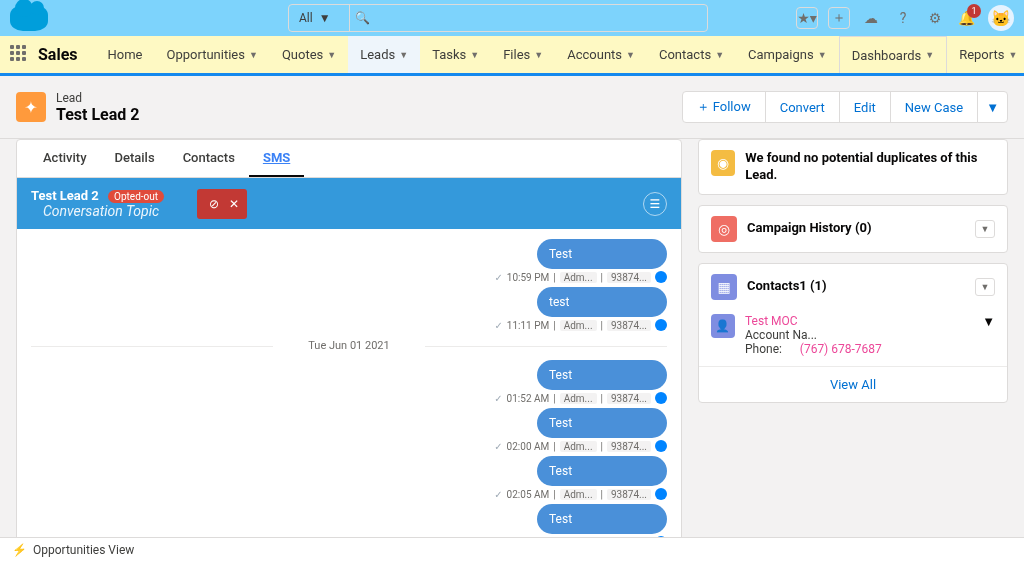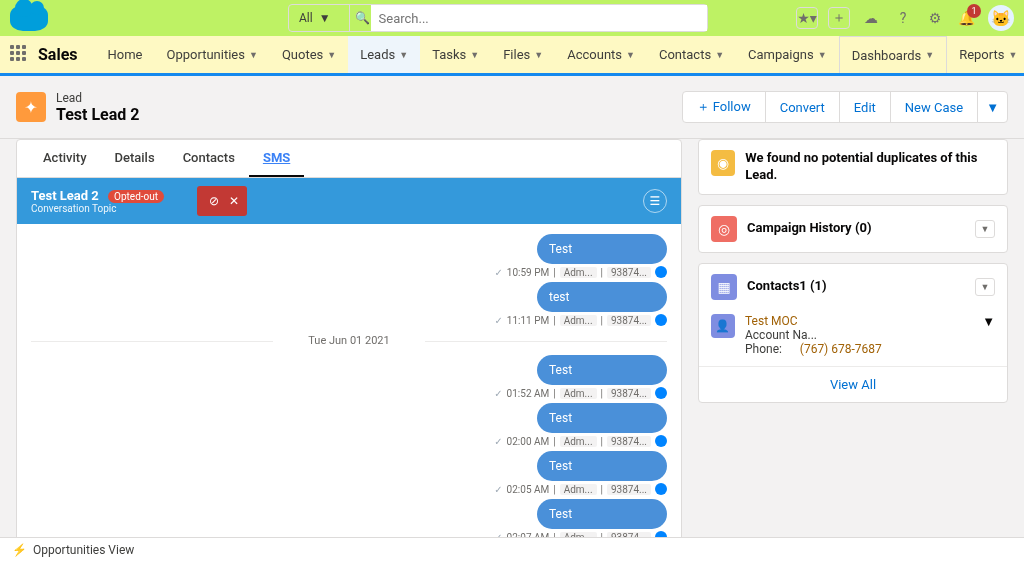--- a/index.html
+++ b/index.html
@@ -1,19 +1,19 @@
 <!DOCTYPE html>
 <html><head>
 <meta charset="utf-8">
 <style>
 * { margin:0; padding:0; box-sizing:border-box; font-family:-apple-system,BlinkMacSystemFont,"Segoe UI",Roboto,sans-serif; }
 body { background:#f3f2f2; font-size:13px; color:#080707; width:1024px; height:561px; overflow:hidden; position:relative; }
 
 
-.hdr { height:36px; background:#bef264; display:flex; align-items:center; padding:0 10px; }
+.hdr { height:36px; background:#7dd3fc; display:flex; align-items:center; padding:0 10px; }
 .cloud { width:38px; height:26px; background:#009edb; border-radius:13px 13px 13px 13px / 10px 10px 10px 10px; position:relative; margin-right:240px;}
 .cloud:before{content:"";position:absolute;width:18px;height:18px;background:#009edb;border-radius:50%;top:-6px;left:5px;}
 .cloud:after{content:"";position:absolute;width:14px;height:14px;background:#009edb;border-radius:50%;top:-4px;left:20px;}
 .search-wrap{display:flex;align-items:center;border:1px solid #dddbda;border-radius:4px;height:28px;width:420px;}
 .search-sel{border:none;border-right:1px solid #dddbda;padding:0 18px 0 10px;height:26px;font-size:12px;color:#3e3e3c;position:relative;display:flex;align-items:center;gap:6px;}
 .search-input{border:none;flex:1;height:26px;padding:0 8px;outline:none;font-size:13px;}
 .sicon{color:#706e6b;font-size:12px;margin-left:6px;}
 .hdr-r{margin-left:auto;display:flex;align-items:center;gap:10px;}
 .ic{width:22px;height:22px;display:flex;align-items:center;justify-content:center;color:#706e6b;border:1px solid transparent;border-radius:4px;font-size:14px;}
 .ic.box{border-color:#dddbda;}
@@ -46,21 +46,21 @@
 
 .body{display:flex;padding:0 16px;gap:16px;height:calc(100% - 76px - 40px - 24px);}
 .left{flex:1;background:#fff;border:1px solid #dddbda;border-radius:4px;display:flex;flex-direction:column;overflow:hidden;}
 .tabs{display:flex;border-bottom:1px solid #dddbda;padding:0 12px;}
 .tab{padding:10px 14px;font-size:13px;color:#3e3e3c;cursor:pointer;font-weight:500;}
 .tab.active{color:#3b82f6;font-weight:700;border-bottom:2px solid #080707;text-decoration:underline;}
 
 .conv-hdr{background:#3499db;color:#fff;padding:10px 14px;display:flex;align-items:center;position:relative;}
 .conv-hdr .lead{font-weight:700;font-size:13px;}
 .pill{background:#e04b3b;color:#fff;font-size:10px;padding:1px 6px;border-radius:8px;margin-left:6px;}
-.conv-sub{font-size:10px;opacity:.9;}
+.conv-sub{font-size:14px;font-style:italic;opacity:.9;margin-left:12px;}
 .err{background:#c23934;color:#fff;font-size:12px;padding:8px 28px 8px 12px;border-radius:3px;position:absolute;left:180px;display:flex;align-items:center;gap:6px;}
 .err .x{position:absolute;right:8px;cursor:pointer;}
 .menuico{margin-left:auto;border:1px solid rgba(255,255,255,.6);border-radius:50%;width:24px;height:24px;display:flex;align-items:center;justify-content:center;font-size:12px;}
 
 .chat{flex:1;overflow-y:auto;padding:10px 14px;}
 .msg-row{display:flex;flex-direction:column;align-items:flex-end;margin-bottom:4px;}
 .bubble{background:#4a90d9;color:#fff;padding:8px 12px;border-radius:15px;width:130px;font-size:12px;}
 .meta{font-size:10px;color:#706e6b;display:flex;align-items:center;gap:4px;margin-top:2px;}
 .meta .chk{color:#9faab5;}
 .meta .chip{background:#f3f2f2;padding:0 4px;border-radius:2px;}
@@ -75,37 +75,36 @@
 .cbody{padding:10px 12px;display:flex;align-items:flex-start;gap:10px;}
 .cico{width:26px;height:26px;border-radius:4px;display:flex;align-items:center;justify-content:center;color:#fff;font-size:14px;}
 .cico.yellow{background:#f4bc42;}
 .cico.orange{background:#ef6e64;}
 .cico.purple{background:#7f8de1;}
 .ctxt{font-size:13px;font-weight:700;line-height:1.3;}
 .chead{display:flex;align-items:center;padding:10px 12px;}
 .chead .caret{margin-left:auto;border:1px solid #dddbda;border-radius:3px;width:20px;height:18px;display:flex;align-items:center;justify-content:center;font-size:9px;color:#706e6b;}
 .contact{padding:4px 12px 10px 12px;display:flex;gap:10px;}
 .cfield{font-size:12px;color:#3e3e3c;}
-.cfield a{color:#a16207;text-decoration:none;margin-top:14px;}
+.cfield a{color:#ec4899;text-decoration:none;margin-top:14px;}
 .viewall{text-align:center;padding:10px;border-top:1px solid #ecebea;color:#0070d2;font-size:13px;cursor:pointer;}
 
 .footer{position:absolute;bottom:0;left:0;right:0;height:24px;background:#fff;border-top:1px solid #dddbda;display:flex;align-items:center;padding:0 12px;font-size:12px;color:#3e3e3c;gap:6px;}
 </style>
 </head>
 <body>
 
 <div class="hdr">
   <div class="cloud"></div>
   <div class="search-wrap">
     <div class="search-sel">
       <span>All</span>
       <span class="dd">▼</span>
     </div>
     <span class="sicon">🔍</span>
-    <input class="search-input" placeholder="Search..." style="">
   </div>
   <div class="hdr-r">
     <div class="ic box">★▾</div>
     <div class="ic box">＋</div>
     <div class="ic">☁</div>
     <div class="ic">?</div>
     <div class="ic">⚙</div>
     <div class="ic bell">🔔<span class="badge">1</span></div>
     <div class="avatar">🐱</div>
   </div>

